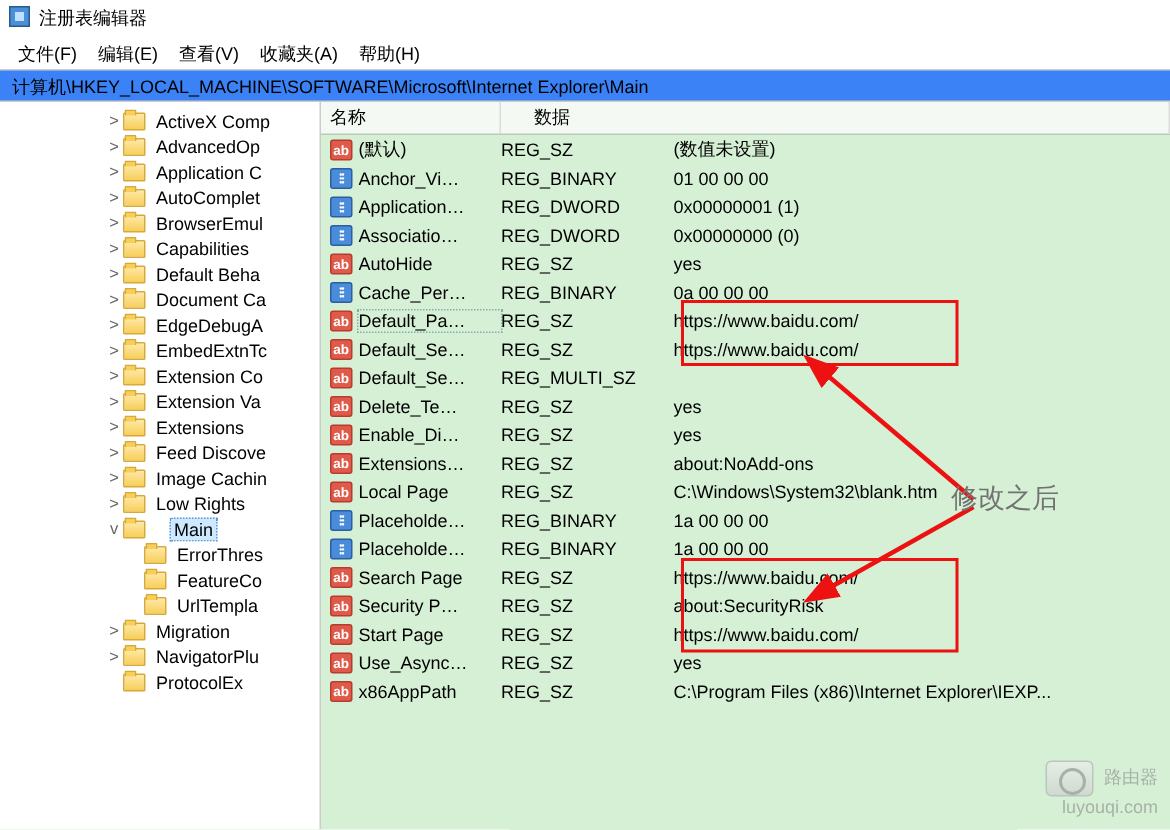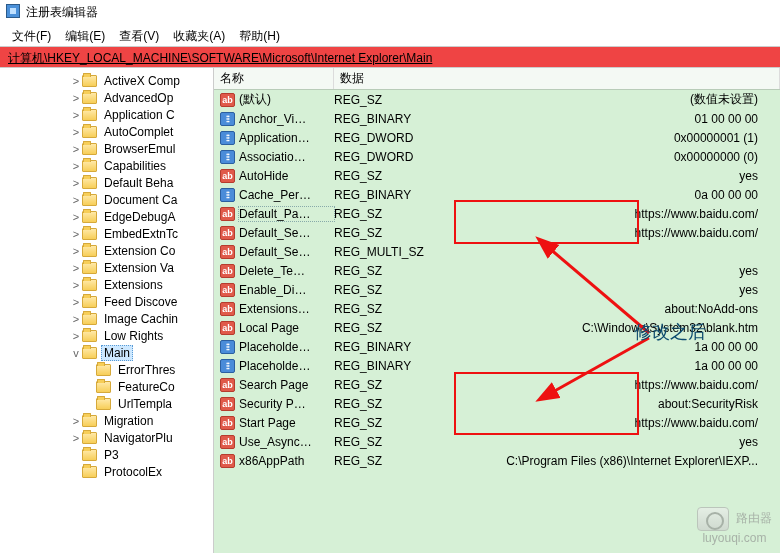--- a/index.html
+++ b/index.html
@@ -2,54 +2,54 @@
 <html><head>
 <meta charset="utf-8">
 <style>
 * { margin: 0; padding: 0; box-sizing: border-box; font-family: "Microsoft YaHei", "Segoe UI", sans-serif; font-size: 12px; }
 body { background: #fff; width: 780px; height: 553px; overflow: hidden; display: flex; flex-direction: column; }
 .titlebar { display: flex; align-items: flex-start; padding: 4px 6px; height: 24px; }
 .titlebar .app-icon { width: 14px; height: 14px; background: #4a90d9; border: 1px solid #2b5a8a; margin-right: 6px; display: inline-flex; align-items: center; justify-content: center; }
 .titlebar .app-icon::after { content: ""; width: 6px; height: 6px; background: #bfe0ff; }
 .menubar { display: flex; padding: 2px 6px; height: 22px; gap: 2px; }
 .menubar .menu-item { padding: 2px 6px; cursor: default; }
-.addressbar { padding: 3px 8px; border-top: 1px solid #ccc; border-bottom: 1px solid #ccc; background: #ef4444; height: 22px; text-decoration: underline; }
+.addressbar { padding: 3px 8px; border-top: 1px solid #ccc; border-bottom: 1px solid #ccc; background: #3b82f6; height: 22px; }
 .content { display: flex; flex: 1; overflow: hidden; position: relative; }
 .tree { width: 214px; border-right: 1px solid #ccc; overflow: hidden; padding-top: 4px; background: #fff; }
 .tree-row { display: flex; align-items: center; height: 17px; padding-left: 0; white-space: nowrap; overflow: hidden; }
 .tree-row .indent { display: inline-block; }
 .tree-row .expander { width: 12px; text-align: center; color: #666; font-size: 11px; }
 .tree-row .folder { width: 15px; height: 12px; background: linear-gradient(#ffe9a8,#f7ce58); border: 1px solid #d6a93a; border-radius: 1px; margin-right: 4px; position: relative; }
 .tree-row .folder::before { content: ""; position: absolute; top: -3px; left: 0; width: 6px; height: 3px; background: #f7ce58; border: 1px solid #d6a93a; border-bottom: none; border-radius: 1px 1px 0 0; }
-.tree-row.selected .label { background: #cde8ff; border: 1px dotted #5a9bd5; padding: 0 2px; }
+.tree-row.selected .label { background: #cde8ff; border: 1px dotted #5a9bd5; padding: 0 2px; margin-left: 12px; }
 .tree-row .label { padding: 0 3px; }
 .listpane { flex: 1; background: #d6f0d6; position: relative; overflow: hidden; }
 .list-header { display: flex; background: #f4f9f4; border-bottom: 1px solid #b8ccb8; position: sticky; top: 0; }
 .list-header .col { padding: 2px 6px; border-right: 1px solid #dcdcdc; }
 .col-name { width: 120px; }
 .col-type { width: 115px; }
-.col-data { flex: 1; }
+.col-data { flex: 1; margin-left: 16px; }
 .list-rows { }
 .list-row { display: flex; align-items: center; height: 19px; }
 .list-row .val-icon { width: 15px; height: 14px; margin: 0 4px 0 6px; border-radius: 2px; display: inline-flex; align-items: center; justify-content: center; font-size: 9px; font-weight: bold; color: #fff; }
 .ico-sz { background: #e05a4a; border: 1px solid #b63c2e; }
 .ico-sz::after { content: "ab"; }
 .ico-bin { background: #4a8cd9; border: 1px solid #2b5fa0; }
 .ico-bin::after { content: "⁝⁝"; letter-spacing: -1px; }
 .list-row .cell { overflow: hidden; white-space: nowrap; text-overflow: ellipsis; padding-right: 22px; }
 .list-row .c-name { width: 95px; }
 .list-row .c-type { width: 115px; }
-.list-row .c-data { flex: 1; text-align: right; }
+.list-row .c-data { flex: 1; }
 .list-row.sel .c-name { outline: 1px dotted #8aa; }
 .overlay { position: absolute; pointer-events: none; }
 .redbox { border: 2px solid #e11; position: absolute; }
 .arrow { stroke: #e11; stroke-width: 3; fill: none; }
 .arrowhead { fill: #e11; }
-.anno-text { position: absolute; color: #0c4a6e; font-size: 18px; font-weight: 500; }
-.watermark { position: absolute; right: 8px; bottom: 8px; opacity: .6; color: #888; font-size: 11px; text-align: center; }
+.anno-text { position: absolute; color: #737373; font-size: 18px; font-weight: 500; }
+.watermark { position: absolute; right: 8px; bottom: 8px; opacity: .6; color: #888; font-size: 11px; text-align: right; }
 .watermark .wm-icon { display:inline-block; width:32px; height:24px; border:1px solid #aaa; border-radius:4px; vertical-align:middle; margin-right:4px; background:linear-gradient(#eee,#ccc); position:relative;}
 .watermark .wm-icon::after{content:"";position:absolute;left:8px;top:4px;width:14px;height:14px;border:2px solid #888;border-radius:50%;}
 </style>
 </head>
 <body>
 
 <div class="titlebar">
   <span class="app-icon"></span>
   <span>注册表编辑器</span>
 </div>
@@ -191,26 +191,20 @@
         <span class="indent" style="width: 70px;"></span>
         <span class="expander">&gt;</span>
         <span class="folder"></span>
         <span class="label">Migration</span>
       </div>
       <div class="tree-row">
         <span class="indent" style="width: 70px;"></span>
         <span class="expander">&gt;</span>
         <span class="folder"></span>
         <span class="label">NavigatorPlu</span>
-      </div>
-      <div class="tree-row">
-        <span class="indent" style="width: 70px;"></span>
-        <span class="expander"></span>
-        <span class="folder"></span>
-        <span class="label">P3</span>
       </div>
       <div class="tree-row">
         <span class="indent" style="width: 70px;"></span>
         <span class="expander"></span>
         <span class="folder"></span>
         <span class="label">ProtocolEx</span>
       </div>
     </div>
 
   <div class="listpane">

